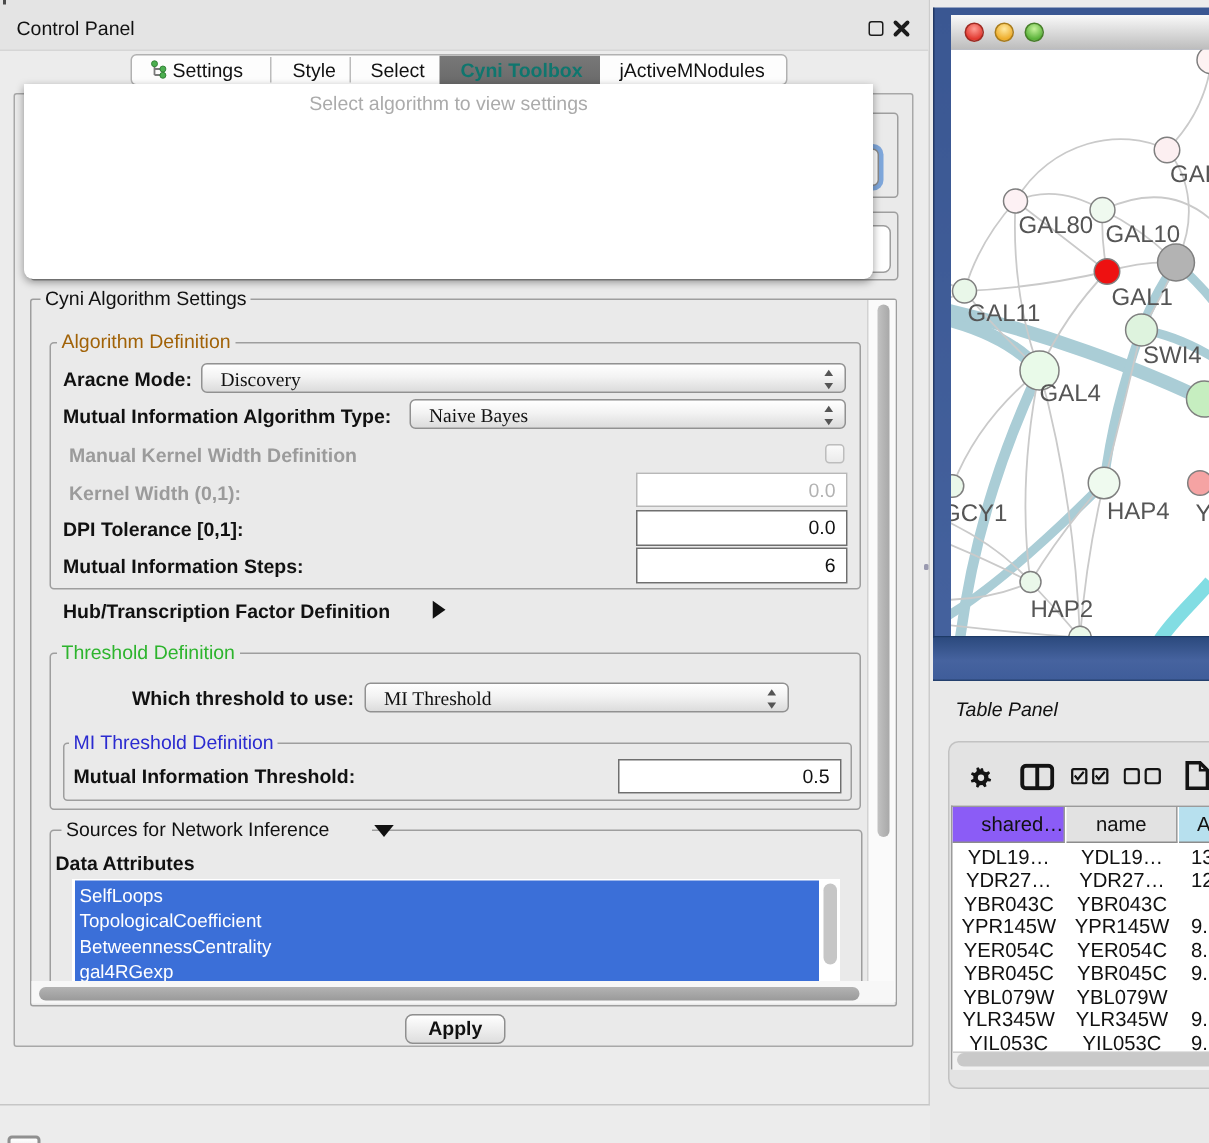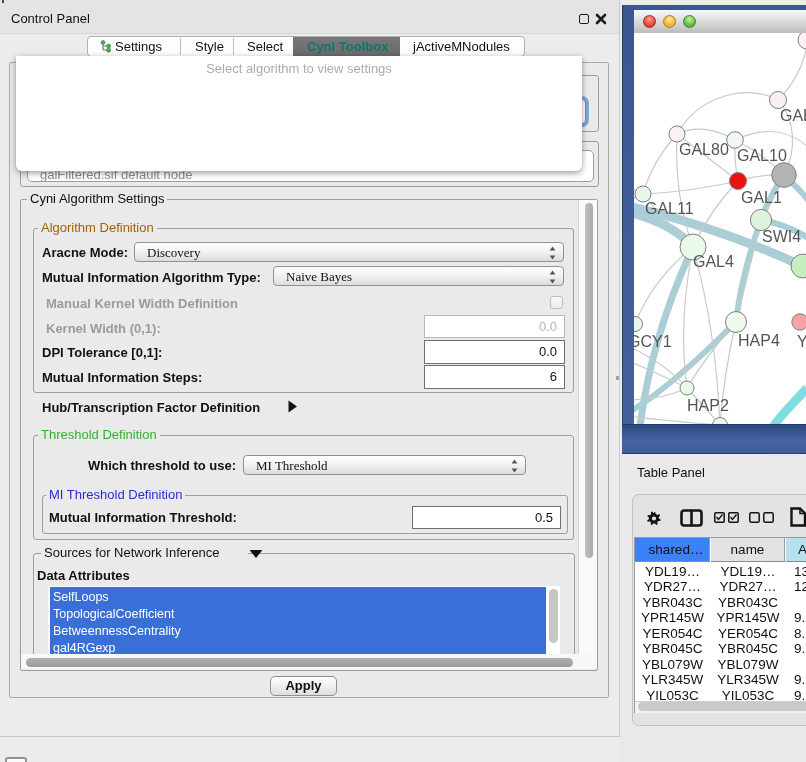--- a/index.html
+++ b/index.html
@@ -138,21 +138,21 @@
     <div class="abs" style="left:549px;top:589px;width:9px;height:54px;border-radius:5px;background:#c6c6c6;"></div>
 
     <div class="abs" style="left:21px;top:654px;width:575px;height:15px;background:#f7f7f7;"></div>
     <div class="abs" style="left:26px;top:658px;width:547px;height:9px;border-radius:4.5px;background:linear-gradient(#b3b3b3,#9a9a9a);"></div>
 
     <div class="abs" style="left:270px;top:676px;width:65px;height:17px;border:1px solid #8f8f8f;border-radius:5px;background:linear-gradient(#ffffff,#dedede);text-align:center;font-size:13px;font-weight:bold;color:#111;padding-top:1px;">Apply</div>
   </div>
 
 </div>
 
-<div id="popup" class="abs" style="left:16px;top:56px;width:566px;height:115px;background:#ffffff;border-radius:0 0 6px 6px;box-shadow:0 2px 6px rgba(0,0,0,0.4);font-size:13px;color:#111;">
+<div id="popup" class="abs" style="left:16px;top:56px;width:566px;height:130px;background:#ffffff;border-radius:0 0 6px 6px;box-shadow:0 2px 6px rgba(0,0,0,0.4);font-size:13px;color:#111;">
   <div class="abs" style="left:0;top:5px;width:566px;text-align:center;color:#ababab;">Select algorithm to view settings</div>
 </div>
 
 <div id="netwin">
 
   <div class="abs" style="left:622px;top:5px;width:184px;height:450px;background:linear-gradient(#3a5792,#45629e);border-left:1px solid rgba(10,25,55,0.5);"></div>
   <div class="abs" style="left:622px;top:424px;width:184px;height:30px;background:linear-gradient(#2c4a7e,#46639f 55%,#3f5d9a);border-top:1.5px solid #1d3a66;border-bottom:1.5px solid #24406e;box-sizing:border-box;"></div>
 
   <div class="abs" style="left:634px;top:10px;width:172px;height:23px;background:linear-gradient(#f9f9f9,#bcbcbc);border-bottom:1px solid #707070;">
     <div class="abs" style="left:9px;top:5px;width:11px;height:11px;border-radius:50%;background:radial-gradient(circle at 50% 30%,#ff9d94,#e23b32 70%);border:1px solid #9f2a22;"></div>
@@ -232,21 +232,21 @@
         <text x="738" y="346">HAP4</text>
         <text x="797" y="347">Y</text>
         <text x="687" y="411">HAP2</text>
       </g>
     </svg>
   </div>
 </div>
 
 <div id="tablepanel">
   <div class="abs" style="left:620px;top:454px;width:186px;height:308px;background:#e9e9e9;"></div>
-  <div class="abs" style="left:637px;top:465px;font-size:13px;color:#111;">Table Panel</div>
+  <div class="abs" style="left:637px;top:465px;font-size:13px;color:#111;font-style:italic;">Table Panel</div>
 
   <div class="abs" style="left:632px;top:494px;width:180px;height:230px;background:#e3e3e3;border:1px solid #c2c2c2;border-radius:7px;"></div>
 
   <svg class="abs" style="left:646px;top:510px;" width="16" height="17" viewBox="0 0 16 17">
     <path d="M8 2.2 L9.3 2.2 L9.8 4.1 L11.4 4.9 L13.2 4.1 L14.1 5.5 L12.8 6.9 L13 8.7 L14.8 9.5 L14.3 11 L12.3 10.9 L11.2 12.3 L11.7 14.2 L10.3 14.9 L9 13.4 L7.2 13.5 L6.1 15.1 L4.7 14.5 L5 12.5 L3.7 11.3 L1.7 11.7 L1.2 10.2 L2.9 9.2 L2.9 7.4 L1.3 6.3 L2 4.9 L3.9 5.3 L5.2 4 L4.9 2 L6.4 1.5 L7.4 3.2 Z" fill="#141414"></path>
     <circle cx="8" cy="8.5" r="2.1" fill="#e3e3e3"></circle>
   </svg>
   <svg class="abs" style="left:680px;top:509px;" width="23" height="18" viewBox="0 0 23 18">
     <rect x="1.5" y="1.5" width="20" height="15" rx="2.5" fill="none" stroke="#141414" stroke-width="2.6"></rect>
     <line x1="11.5" y1="1.5" x2="11.5" y2="16.5" stroke="#141414" stroke-width="2.6"></line>
@@ -261,21 +261,21 @@
     <rect x="0.8" y="0.8" width="9.4" height="9.4" rx="1.5" fill="none" stroke="#141414" stroke-width="1.5"></rect>
     <rect x="14.8" y="0.8" width="9.4" height="9.4" rx="1.5" fill="none" stroke="#141414" stroke-width="1.5"></rect>
   </svg>
   <svg class="abs" style="left:790px;top:507px;" width="16" height="20" viewBox="0 0 16 20">
     <path d="M1.5 1.5 L10 1.5 L15 6.5 L15 18.5 L1.5 18.5 Z" fill="none" stroke="#141414" stroke-width="2.4"></path>
     <path d="M10 1.5 L10 6.5 L15 6.5" fill="none" stroke="#141414" stroke-width="1.6"></path>
   </svg>
 
   <div class="abs" style="left:634px;top:537px;width:172px;height:175px;overflow:hidden;background:#fff;border-top:1px solid #9b9b9b;border-left:1px solid #9b9b9b;">
 
-    <div class="abs" style="left:0;top:0;width:75px;height:24px;background:#3b82f6;border-right:1px solid #9b9b9b;border-bottom:1px solid #8c8c8c;text-align:center;font-size:13.5px;color:#111;padding-top:4px;box-sizing:border-box;padding-left:8px;">shared…</div>
+    <div class="abs" style="left:0;top:0;width:75px;height:24px;background:#8b5cf6;border-right:1px solid #9b9b9b;border-bottom:1px solid #8c8c8c;text-align:right;font-size:13.5px;color:#111;padding-top:4px;box-sizing:border-box;padding-left:8px;">shared…</div>
     <div class="abs" style="left:76px;top:0;width:74px;height:24px;background:#e2e2e2;border-right:1px solid #9b9b9b;border-bottom:1px solid #8c8c8c;text-align:center;font-size:13.5px;color:#111;padding-top:4px;box-sizing:border-box;">name</div>
     <div class="abs" style="left:151px;top:0;width:21px;height:24px;background:#b7e0ee;border-bottom:1px solid #8c8c8c;font-size:13.5px;color:#111;padding-top:4px;box-sizing:border-box;text-align:right;">A</div>
 
     <div class="abs" id="tbody" style="left:0;top:25px;width:172px;font-size:13.5px;color:#111;">
       <div class="abs" style="top:1px;left:0;width:75px;text-align:center;">YDL19…</div>
         <div class="abs" style="top:1px;left:76px;width:74px;text-align:center;">YDL19…</div>
         <div class="abs" style="top:1px;left:159px;">13</div>
       <div class="abs" style="top:16px;left:0;width:75px;text-align:center;">YDR27…</div>
         <div class="abs" style="top:16px;left:76px;width:74px;text-align:center;">YDR27…</div>
         <div class="abs" style="top:16px;left:159px;">12</div>

